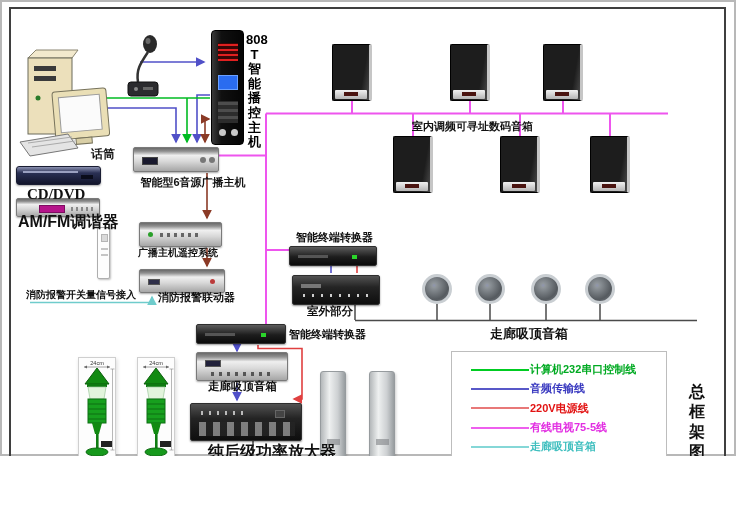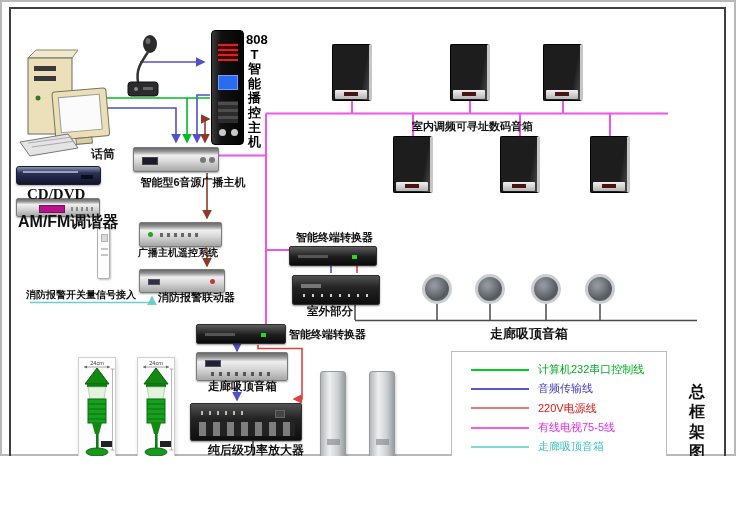--- a/index.html
+++ b/index.html
@@ -38,21 +38,21 @@
   .col { background:linear-gradient(90deg,#b4b8ba,#eef0f0 35%,#cdd0d2 70%,#989da0);
          border:1px solid #969b9e; border-radius:3px; box-shadow:1px 2px 3px rgba(0,0,0,.2); }
   .col i { left:6px; bottom:16px; width:13px; height:6px; background:#85898c; opacity:.65; }
   
   .lbox { background:#fdfdfd; border:1px solid #cfcfcf; box-shadow:1px 2px 4px rgba(0,0,0,.15); }
   
   .lgbox { position:absolute; left:451px; top:351px; width:216px; height:149px;
            border:1px solid #bdbdbd; background:#fff; z-index:2; padding-top:8px; }
   .lgrow { height:19.3px; display:flex; align-items:center; padding-left:19px; }
   .sw { width:58px; height:2px; flex:0 0 58px; }
-  .lgt { margin-left:9px; font-size:11px; font-weight:normal; white-space:nowrap; }
+  .lgt { margin-left:1px; font-size:11px; font-weight:bold; white-space:nowrap; }
   .vtitle { position:absolute; left:686px; top:382px; width:22px; z-index:3; font-size:16px; font-weight:bold;
             line-height:20px; text-align:center; color:#111; white-space:pre-line; }
   .v808 { position:absolute; left:246px; top:33px; width:17px; z-index:3; font-size:13px; font-weight:bold;
             line-height:14.6px; text-align:center; color:#000; white-space:pre-line; }
 </style>
 </head>
 <body>
 
 <div id="canvas">
   <div class="outerb"></div>
@@ -330,21 +330,21 @@
   <div class="lbl" style="left:18px;top:212px;font-size:16px">AM/FM调谐器</div>
   <div class="lbl" style="left:138px;top:246px;font-size:10px">广播主机遥控系统</div>
   <div class="lbl" style="left:26px;top:288px;font-size:10px">消防报警开关量信号接入</div>
   <div class="lbl" style="left:158px;top:290px;font-size:11px">消防报警联动器</div>
   <div class="lbl" style="left:296px;top:230px;font-size:11px">智能终端转换器</div>
   <div class="lbl" style="left:307px;top:304px;font-size:11.5px">室外部分</div>
   <div class="lbl" style="left:412px;top:119px;font-size:11px">室内调频可寻址数码音箱</div>
   <div class="lbl" style="left:490px;top:325px;font-size:13px">走廊吸顶音箱</div>
   <div class="lbl" style="left:289px;top:327px;font-size:11px">智能终端转换器</div>
   <div class="lbl" style="left:208px;top:379px;font-size:11.5px">走廊吸顶音箱</div>
-  <div class="lbl" style="left:208px;top:442px;font-size:12px">纯后级功率放大器</div>
+  <div class="lbl" style="left:208px;top:442px;font-size:16px">纯后级功率放大器</div>
 
   <div class="lgbox">
     <div class="lgrow">
       <span class="sw" style="background-color: rgb(0, 204, 34);"></span>
       <span class="lgt" style="color: rgb(0, 170, 34);">计算机232串口控制线</span>
     </div>
     <div class="lgrow">
       <span class="sw" style="background-color: rgb(88, 88, 200);"></span>
       <span class="lgt" style="color: rgb(58, 58, 192);">音频传输线</span>
     </div>

